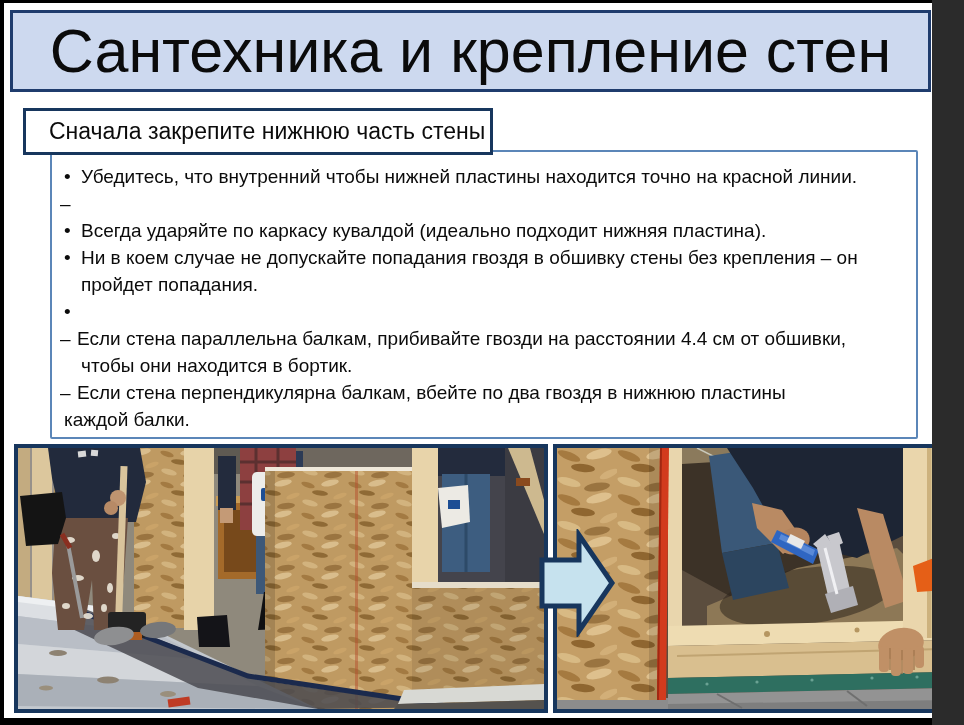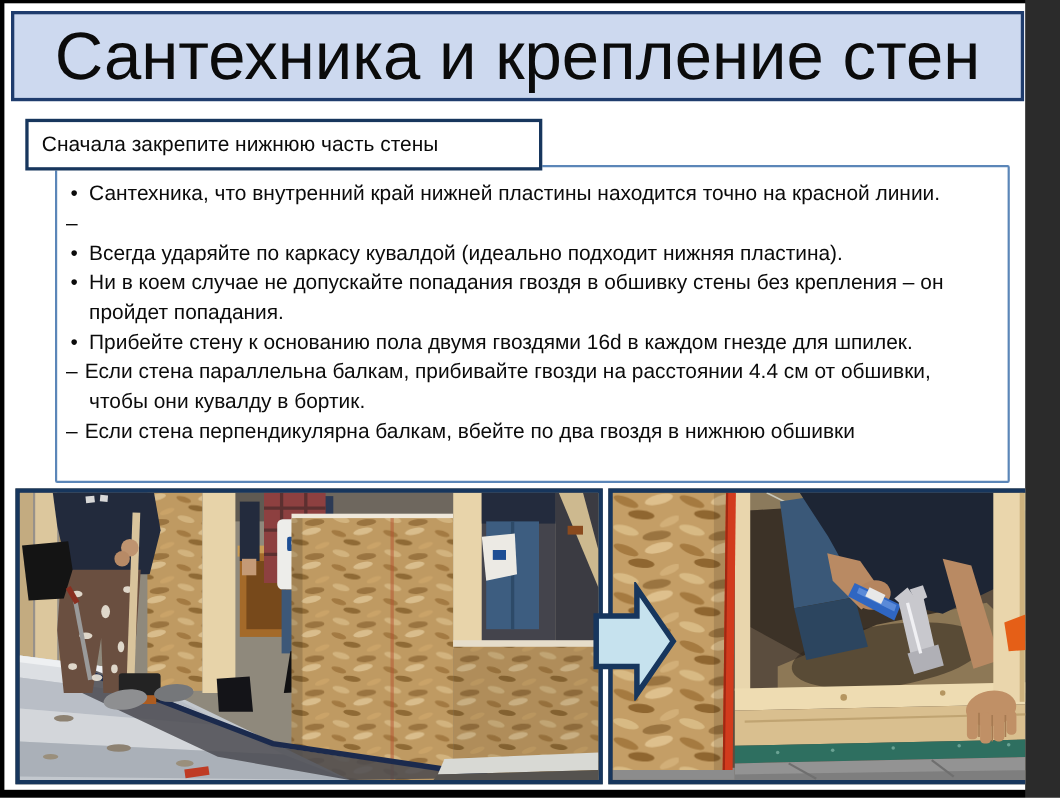--- a/index.html
+++ b/index.html
@@ -23,21 +23,21 @@
   .title-box h1{
     margin:0;font-size:61px;font-weight:400;color:#0b0b0b;
     letter-spacing:0px;white-space:nowrap;
   }
   .callout-box{
     position:absolute;left:19px;top:105px;width:470px;height:47px;
     background:#ffffff;border:3px solid var(--subtitle-border,#17365d);
     display:flex;align-items:center;z-index:3;
   }
   .callout-box span{
-    font-size:19px;color:#0b0b0b;padding-left:12px;white-space:nowrap;
+    font-size:23px;color:#0b0b0b;padding-left:23px;white-space:nowrap;
   }
   .text-box{
     position:absolute;left:46px;top:147px;width:868px;height:289px;
     background:#ffffff;border:2px solid var(--textbox-border,#5b86b8);
     border-radius:2px;padding:11px 12px 0 12px;z-index:2;
   }
   .bl{display:flex;font-size:19px;line-height:27px;color:#0b0b0b;}
   .bl .mk{width:17px;flex:0 0 17px;}
   .bl.dash .mk{margin-left:-4px;}
   .bl.cont{padding-left:17px;}
@@ -63,50 +63,52 @@
       <h1>Сантехника и крепление стен</h1>
     </div>
 
     <div class="callout-box">
       <span>Сначала закрепите нижнюю часть стены</span>
     </div>
 
     <div class="text-box">
       <div class="bl">
         <span class="mk">•</span>
-        <span class="bt">Сантехника, что внутренний край нижней пластины находится точно на красной линии.</span>
+        <span class="bt">Убедитесь, что внутренний чтобы нижней пластины находится точно на красной линии.</span>
       </div>
       <div class="bl dash">
         <span class="mk">–</span>
       </div>
       <div class="bl">
         <span class="mk">•</span>
         <span class="bt">Всегда ударяйте по каркасу кувалдой (идеально подходит нижняя пластина).</span>
       </div>
       <div class="bl">
         <span class="mk">•</span>
         <span class="bt">Ни в коем случае не допускайте попадания гвоздя в обшивку стены без крепления – он</span>
       </div>
       <div class="bl cont">
         <span class="bt">пройдет попадания.</span>
       </div>
       <div class="bl">
         <span class="mk">•</span>
-        <span class="bt">Прибейте стену к основанию пола двумя гвоздями 16d в каждом гнезде для шпилек.</span>
       </div>
       <div class="bl dash">
         <span class="mk">–</span>
         <span class="bt">Если стена параллельна балкам, прибивайте гвозди на расстоянии 4.4 см от обшивки,</span>
       </div>
       <div class="bl cont">
-        <span class="bt">чтобы они кувалду в бортик.</span>
+        <span class="bt">чтобы они находится в бортик.</span>
       </div>
       <div class="bl dash">
         <span class="mk">–</span>
-        <span class="bt">Если стена перпендикулярна балкам, вбейте по два гвоздя в нижнюю обшивки</span>
+        <span class="bt">Если стена перпендикулярна балкам, вбейте по два гвоздя в нижнюю пластины</span>
+      </div>
+      <div class="bl cont0 dash">
+        <span class="bt">каждой балки.</span>
       </div>
     </div>
 
     <figure class="photo left" style="margin:0" aria-label="Рабочие выравнивают каркасную стену с обшивкой OSB на деревянном основании">
       <svg viewBox="0 0 526 261" preserveAspectRatio="none">
         <defs>
           <pattern id="osbL" width="47" height="31" patternUnits="userSpaceOnUse">
             <rect width="47" height="31" fill="#bf9a62"></rect>
             <ellipse cx="8" cy="6" rx="7" ry="2.5" fill="#a37a42" transform="rotate(18 8 6)"></ellipse>
             <ellipse cx="30" cy="4" rx="9" ry="3" fill="#d9bd8c" transform="rotate(-12 30 4)"></ellipse>

